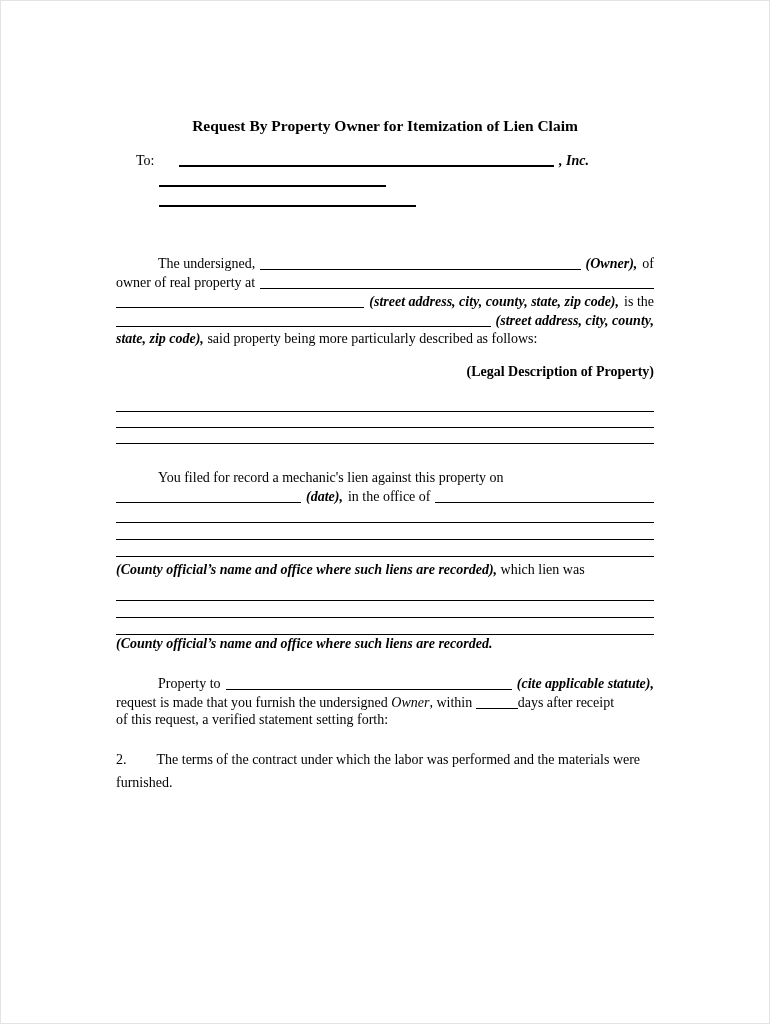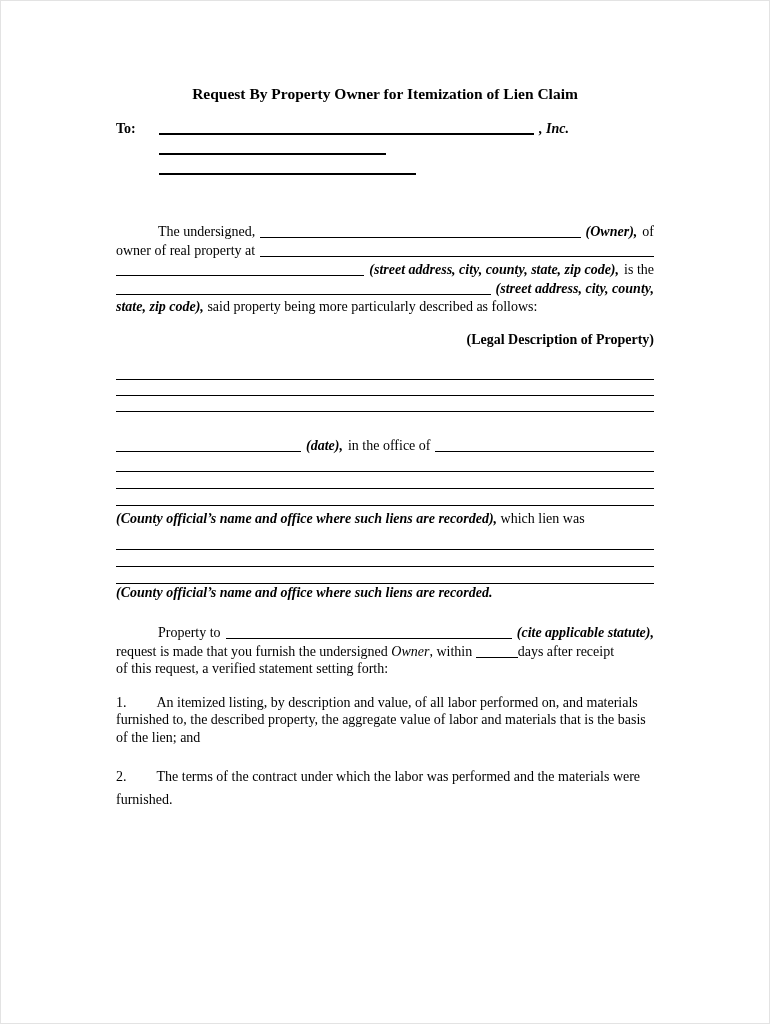--- a/index.html
+++ b/index.html
@@ -7,30 +7,30 @@
     position:relative;
     width:770px; height:1024px;
     background:#ffffff;
     border:1px solid #e3e3e3;
     box-sizing:border-box;
     font-family:"Liberation Serif", serif;
     font-size:14px;
     color:#000;
     overflow:hidden;
   }
-  .content { padding:84px 115px 0 115px; box-sizing:border-box; }
+  .content { padding:116px 115px 0 115px; box-sizing:border-box; }
 
   .title {
     text-align:center;
     font-weight:700;
     font-size:15.5px;
     line-height:18px;
   }
 
-  .b  { font-weight:700; }
+  .b  { font-weight:400;margin-left:20px; }
   .i  { font-style:italic; }
   .bi { font-weight:700; font-style:italic; }
 
   .line { line-height:18px; white-space:nowrap; }
   .flexline { display:flex; align-items:baseline; column-gap:5px; line-height:18px; }
 
   .blank {
     display:inline-block;
     height:13px;
     border-bottom:1px solid #000;
@@ -117,20 +117,21 @@
       </div>
     </div>
 
     <div class="legal-heading">(Legal Description of Property)</div>
 
     <div class="hline mt-rule1"></div>
     <div class="hline"></div>
     <div class="hline"></div>
 
     <div class="mt-para2">
+      <div class="line indent2 lh19">You filed for record a mechanic's lien against this property on</div>
       <div class="flexline lh19">
         <span class="blank" style="width:185px;"></span>
         <span class="bi">(date),</span>
         <span>in the office of</span>
         <span class="blank fill"></span>
       </div>
     </div>
 
     <div class="hline16"></div>
     <div class="hline16"></div>
@@ -158,22 +159,19 @@
         <span class="bi">(cite applicable statute),</span>
       </div>
       <div class="line lh175">
         <span>request is made that you furnish the undersigned</span>
         <span class="i">Owner</span><span>, within</span>
         <span class="blank" style="width:42px;"></span><span>days after receipt</span>
       </div>
       <div class="line lh175">of this request, a verified statement setting forth:</div>
     </div>
 
-    <div class="para-item">
-      <span>1.</span><span class="num-spacer"></span><span>An itemized listing, by description and value, of all labor performed on, and materials furnished to, the described property, the aggregate value of labor and materials that is the basis of the lien; and</span>
-    </div>
 
     <div class="para-item2">
       <span>2.</span><span class="num-spacer"></span><span>The terms of the contract under which the labor was performed and the materials were furnished.</span>
     </div>
 
   </div>
 </div>
 
 </body></html>

